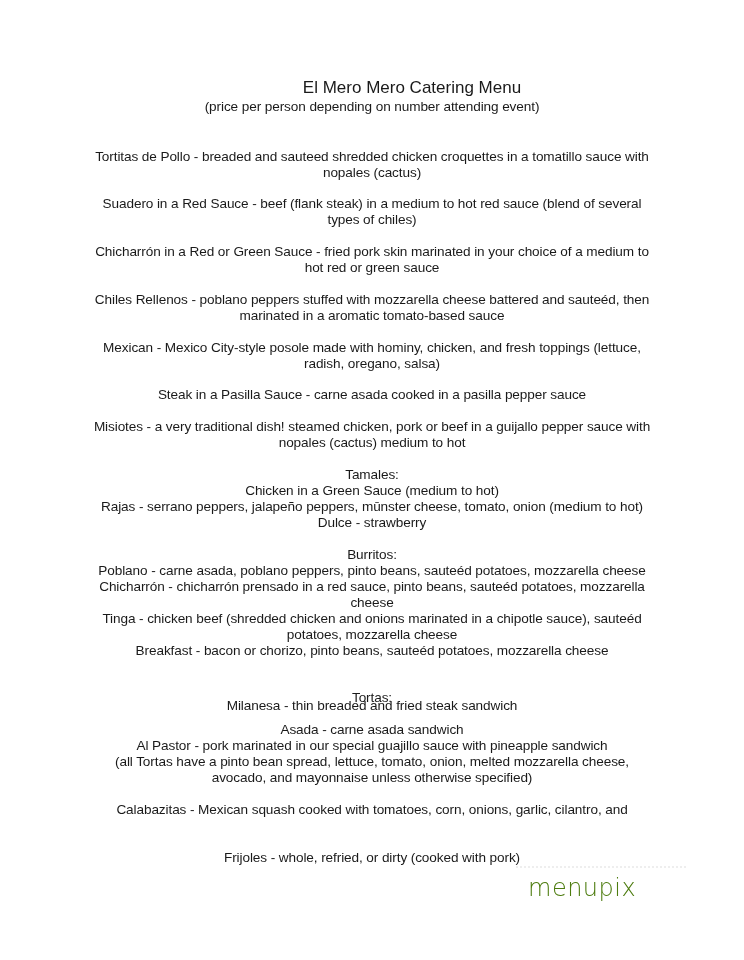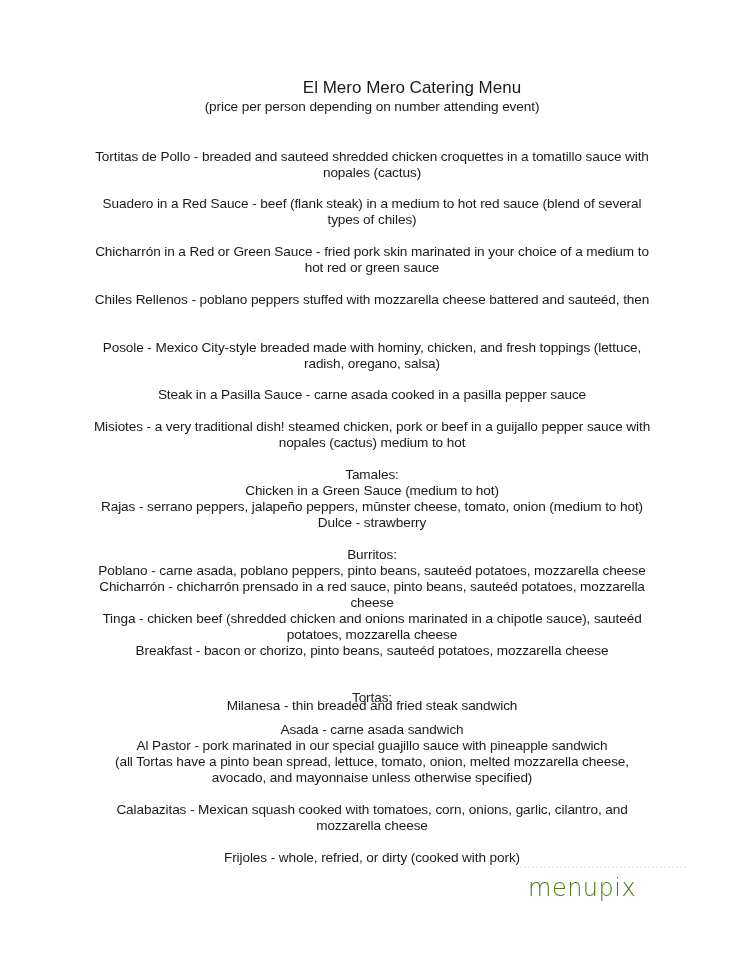--- a/index.html
+++ b/index.html
@@ -35,22 +35,23 @@
   <div class="line" style="top:149px">Tortitas de Pollo - breaded and sauteed shredded chicken croquettes in a tomatillo sauce with</div>
   <div class="line" style="top:165px">nopales (cactus)</div>
 
   <div class="line" style="top:196px">Suadero in a Red Sauce - beef (flank steak) in a medium to hot red sauce (blend of several</div>
   <div class="line" style="top:212px">types of chiles)</div>
 
   <div class="line" style="top:244px">Chicharrón in a Red or Green Sauce - fried pork skin marinated in your choice of a medium to</div>
   <div class="line" style="top:260px">hot red or green sauce</div>
 
   <div class="line" style="top:292px">Chiles Rellenos - poblano peppers stuffed with mozzarella cheese battered and sauteéd, then</div>
+  <div class="line" style="top:308px">marinated in a aromatic tomato-based sauce</div>
 
-  <div class="line" style="top:340px">Posole - Mexico City-style breaded made with hominy, chicken, and fresh toppings (lettuce,</div>
+  <div class="line" style="top:340px">Mexican - Mexico City-style posole made with hominy, chicken, and fresh toppings (lettuce,</div>
   <div class="line" style="top:356px">radish, oregano, salsa)</div>
 
   <div class="line" style="top:419px">Misiotes - a very traditional dish! steamed chicken, pork or beef in a guijallo pepper sauce with</div>
 
   <div class="line" style="top:387px">Steak in a Pasilla Sauce - carne asada cooked in a pasilla pepper sauce</div>
   <div class="line" style="top:435px">nopales (cactus) medium to hot</div>
 
   <div class="line" style="top:467px">Tamales:</div>
   <div class="line" style="top:483px">Chicken in a Green Sauce (medium to hot)</div>
   <div class="line" style="top:499px">Rajas - serrano peppers, jalapeño peppers, mūnster cheese, tomato, onion (medium to hot)</div>
@@ -65,19 +66,18 @@
   <div class="line" style="top:627px">potatoes, mozzarella cheese</div>
 
   <div class="line" style="top:690px">Tortas:</div>
   <div class="line" style="top:698px">Milanesa - thin breaded and fried steak sandwich</div>
   <div class="line" style="top:722px">Asada - carne asada sandwich</div>
   <div class="line" style="top:738px">Al Pastor - pork marinated in our special guajillo sauce with pineapple sandwich</div>
   <div class="line" style="top:754px">(all Tortas have a pinto bean spread, lettuce, tomato, onion, melted mozzarella cheese,</div>
   <div class="line" style="top:770px">avocado, and mayonnaise unless otherwise specified)</div>
 
   <div class="line" style="top:802px">Calabazitas - Mexican squash cooked with tomatoes, corn, onions, garlic, cilantro, and</div>
-  <div class="line" style="top:818px">mozzarella cheese</div>
 
   <div class="line" style="top:850px">Frijoles - whole, refried, or dirty (cooked with pork)</div>
 
   <div class="wm-dots"></div>
   <div class="watermark">menupix</div>
 </div>
 
 </body></html>

